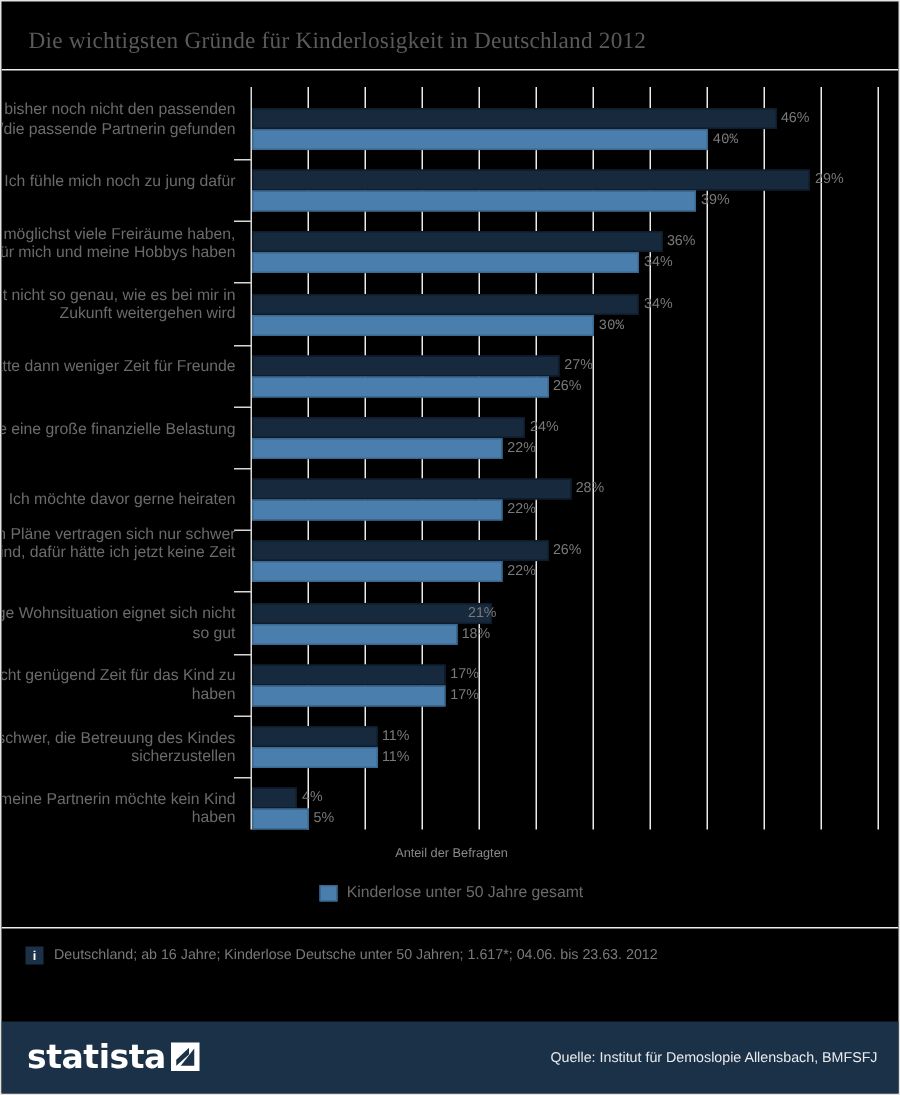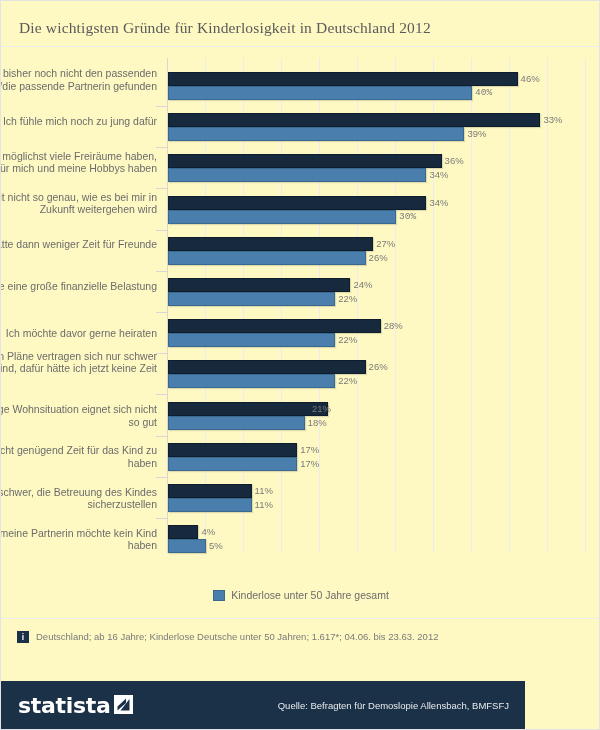--- a/index.html
+++ b/index.html
@@ -4,21 +4,21 @@
 <style>
   html, body {
     margin: 0;
     padding: 0;
     background: #ffffff;
   }
   #page {
     position: relative;
     width: 600px;
     height: 730px;
-    background: #fef9c3;
+    background: #000000;
     border: 1px solid #e3e3e3;
     box-sizing: border-box;
     font-family: "Liberation Sans", sans-serif;
     overflow: hidden;
   }
   #title {
     position: absolute;
     left: 18px;
     top: 18px;
     font-family: "Liberation Serif", serif;
@@ -157,21 +157,21 @@
   }
   #footnote-text {
     font-size: 9.5px;
     color: #7a7a7a;
     line-height: 12px;
   }
   #footer {
     position: absolute;
     left: 0;
     bottom: 0;
-    width: 524px;
+    width: 600px;
     height: 48px;
     background: #1b3148;
     display: flex;
     align-items: center;
     justify-content: space-between;
   }
   #logo {
     display: flex;
     align-items: center;
     margin-left: 17px;
@@ -225,21 +225,21 @@
           <div class="cat-label" style="top: -4.6px;">Ich habe bisher noch nicht den passenden Partner/die passende Partnerin gefunden</div>
           <div class="bar dark" style="top: 0px; width: 349.6px; background: rgb(22, 41, 61);"></div>
           <div class="bar-value" style="left: 519.6px; top: 1px;">46%</div>
           <div class="bar light" style="top: 14px; width: 304px; background: rgb(74, 127, 173);"></div>
           <div class="bar-value" style="left: 474px; top: 15px; font-family: Liberation Mono, monospace;">40%</div>
         </div>
         <div class="row-sep" style="top: 48px;"></div>
         <div class="row" style="top: 55.2px; height: 32px;">
           <div class="cat-label" style="top: 1.6px;">Ich fühle mich noch zu jung dafür</div>
           <div class="bar dark" style="top: 0px; width: 372.4px; background: rgb(22, 41, 61);"></div>
-          <div class="bar-value" style="left: 542.4px; top: 1px;">33%</div>
+          <div class="bar-value" style="left: 542.4px; top: 1px;">29%</div>
           <div class="bar light" style="top: 14px; width: 296.4px; background: rgb(74, 127, 173);"></div>
           <div class="bar-value" style="left: 466.4px; top: 15px;">39%</div>
         </div>
         <div class="row-sep" style="top: 89.2px;"></div>
         <div class="row" style="top: 96.4px; height: 32px;">
           <div class="cat-label" style="top: -4.6px;">Ich möchte möglichst viele Freiräume haben, genügend Zeit für mich und meine Hobbys haben</div>
           <div class="bar dark" style="top: 0px; width: 273.6px; background: rgb(22, 41, 61);"></div>
           <div class="bar-value" style="left: 443.6px; top: 1px;">36%</div>
           <div class="bar light" style="top: 14px; width: 258.4px; background: rgb(74, 127, 173);"></div>
           <div class="bar-value" style="left: 428.4px; top: 15px;">34%</div>
@@ -312,20 +312,21 @@
         <div class="row" style="top: 467.2px; height: 32px;">
           <div class="cat-label" style="top: 1.6px;">Mein Partner/meine Partnerin möchte kein Kind haben</div>
           <div class="bar dark" style="top: 0px; width: 30.4px; background: rgb(22, 41, 61);"></div>
           <div class="bar-value" style="left: 200.4px; top: 1px;">4%</div>
           <div class="bar light" style="top: 14px; width: 38px; background: rgb(74, 127, 173);"></div>
           <div class="bar-value" style="left: 208px; top: 15px;">5%</div>
         </div>
       </div>
   </div>
 
+  <div id="axis-caption">Anteil der Befragten</div>
 
   <div id="legend">
       <div class="legend-item">
         <span class="legend-swatch light" style="background: rgb(74, 127, 173);"></span>
         <span>Kinderlose unter 50 Jahre gesamt</span>
       </div>
     </div>
 
   <div id="footnote-rule"></div>
   <div id="footnote">
@@ -336,16 +337,16 @@
   <div id="footer">
     <div id="logo">
       <span id="logo-word">statista</span>
       <span id="logo-mark">
         <svg width="19" height="19" viewBox="0 0 19 19" aria-hidden="true">
           <polygon points="3.5,11.5 12,3.5 12,8 3.5,15.5" fill="#1b3148"></polygon>
           <polygon points="15.5,4 15.5,15.5 6.5,15.5" fill="#1b3148"></polygon>
         </svg>
       </span>
     </div>
-    <div id="source">Quelle: Befragten für Demoslopie Allensbach, BMFSFJ</div>
+    <div id="source">Quelle: Institut für Demoslopie Allensbach, BMFSFJ</div>
   </div>
 
 </div>
 
 </body></html>

